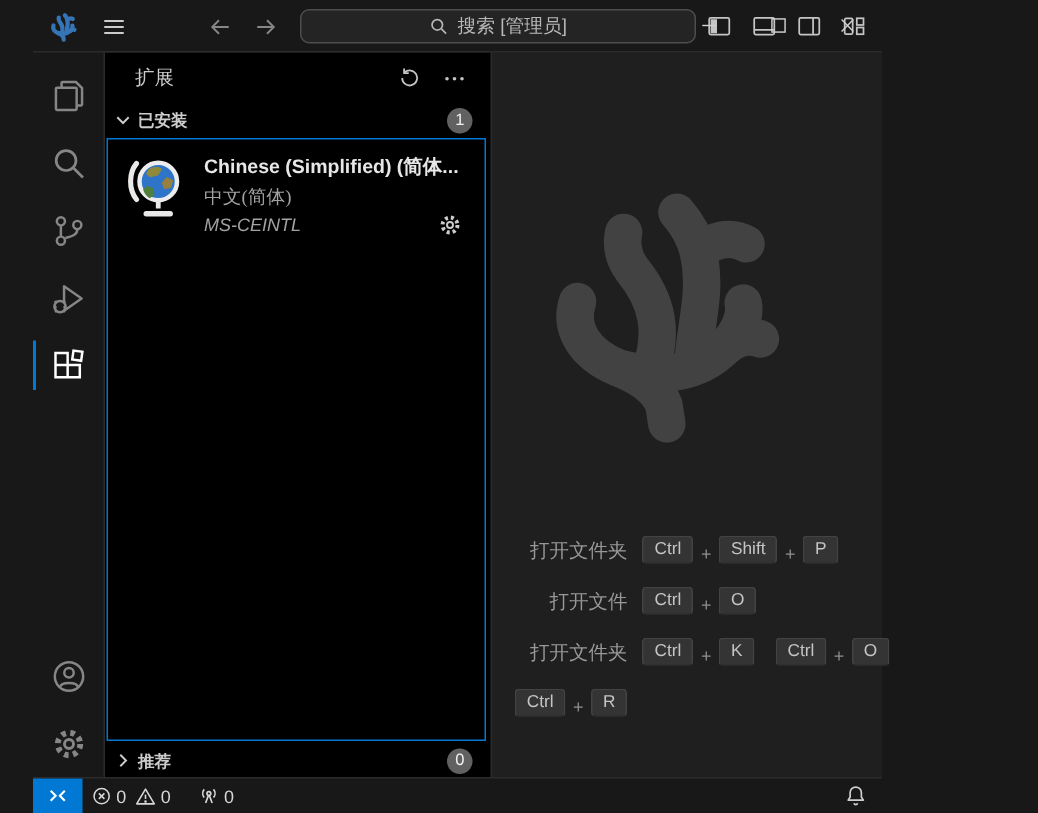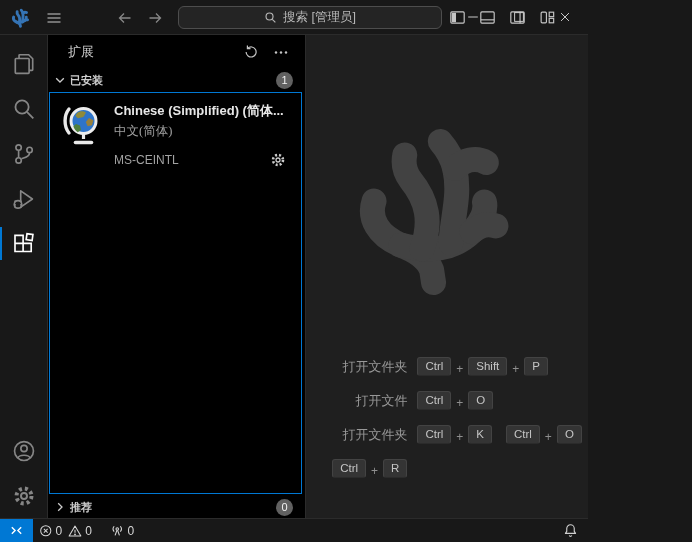--- a/index.html
+++ b/index.html
@@ -2,21 +2,21 @@
 <html><head>
 <meta charset="utf-8">
 <style>
   * { margin:0; padding:0; box-sizing:border-box; }
   html,body { width:692px; height:542px; overflow:hidden; }
   body {
     font-family:"Liberation Sans","DejaVu Sans",sans-serif;
     background:#181818; color:#cccccc; font-size:13px;
     -webkit-font-smoothing:antialiased;
   }
-  .window { width:588px; height:542px; display:flex; flex-direction:column; }
+  .window { width:588px; height:542px; display:flex; flex-direction:column;padding-left:22px; }
 
   
   .titlebar {
     height:35px; flex:0 0 35px; background:#181818; border-bottom:1px solid #2b2b2b;
     position:relative; display:flex; align-items:center;
   }
   .tb-logo { position:absolute; left:11px; top:6px; color:#3574b5; }
   .tb-menu { position:absolute; left:44px; top:8px; width:20px; height:20px; color:#cccccc;
              display:flex; align-items:center; justify-content:center; border-radius:4px; cursor:pointer; }
   .tb-nav  { position:absolute; left:115px; top:8px; display:flex; gap:10px; color:#868686; }
@@ -61,21 +61,21 @@
                     padding:0 12px 0 4px; font-size:11px; font-weight:bold; color:#cccccc; cursor:pointer; }
   .section-header .sh-label { flex:1; }
   .badge { min-width:17px; height:17px; border-radius:9px; background:#616161; color:#f2f2f2;
            font-size:11px; font-weight:normal; display:flex; align-items:center; justify-content:center; padding:0 4px; }
   .ext-list { flex:1 1 auto; margin:1px 3px 2px 1px; border:1px solid #0078d4; overflow:hidden; }
   .ext-item { display:flex; padding:9px 6px 9px 10px; gap:10px; cursor:pointer; }
   .ext-icon { flex:0 0 44px; width:44px; height:48px; }
   .ext-text { flex:1; min-width:0; display:flex; flex-direction:column; }
   .ext-title { font-size:13px; font-weight:bold; color:#e7e7e7; white-space:nowrap; overflow:hidden; text-overflow:ellipsis; }
   .ext-desc { font-size:12.5px; color:#a2a2a2; margin-top:3px; white-space:nowrap; overflow:hidden; text-overflow:ellipsis;font-family:Liberation Serif, serif; }
-  .ext-footer { display:flex; align-items:center; margin-top:11px; }
+  .ext-footer { display:flex; align-items:center; margin-top:1px;font-style:italic; }
   .ext-pub { flex:1; font-size:12px; color:#a2a2a2; }
   .ext-gear { width:18px; height:18px; color:#cccccc; display:flex; align-items:center; justify-content:center; cursor:pointer; margin-right:8px; }
 
   
   .editor { flex:1 1 auto; background:#1f1f1f; display:flex; flex-direction:column; align-items:center; min-width:0; }
   .watermark { margin-top:70px; color:#424242; }
   .shortcuts { margin-top:60px; display:grid; grid-template-columns:max-content max-content;
                column-gap:10px; row-gap:15px; align-items:center; transform:translateX(10px); }
   .sc-label { color:#989898; font-size:13px; text-align:right; justify-self:end; }
   .sc-keys { display:flex; align-items:center; gap:14px; }

